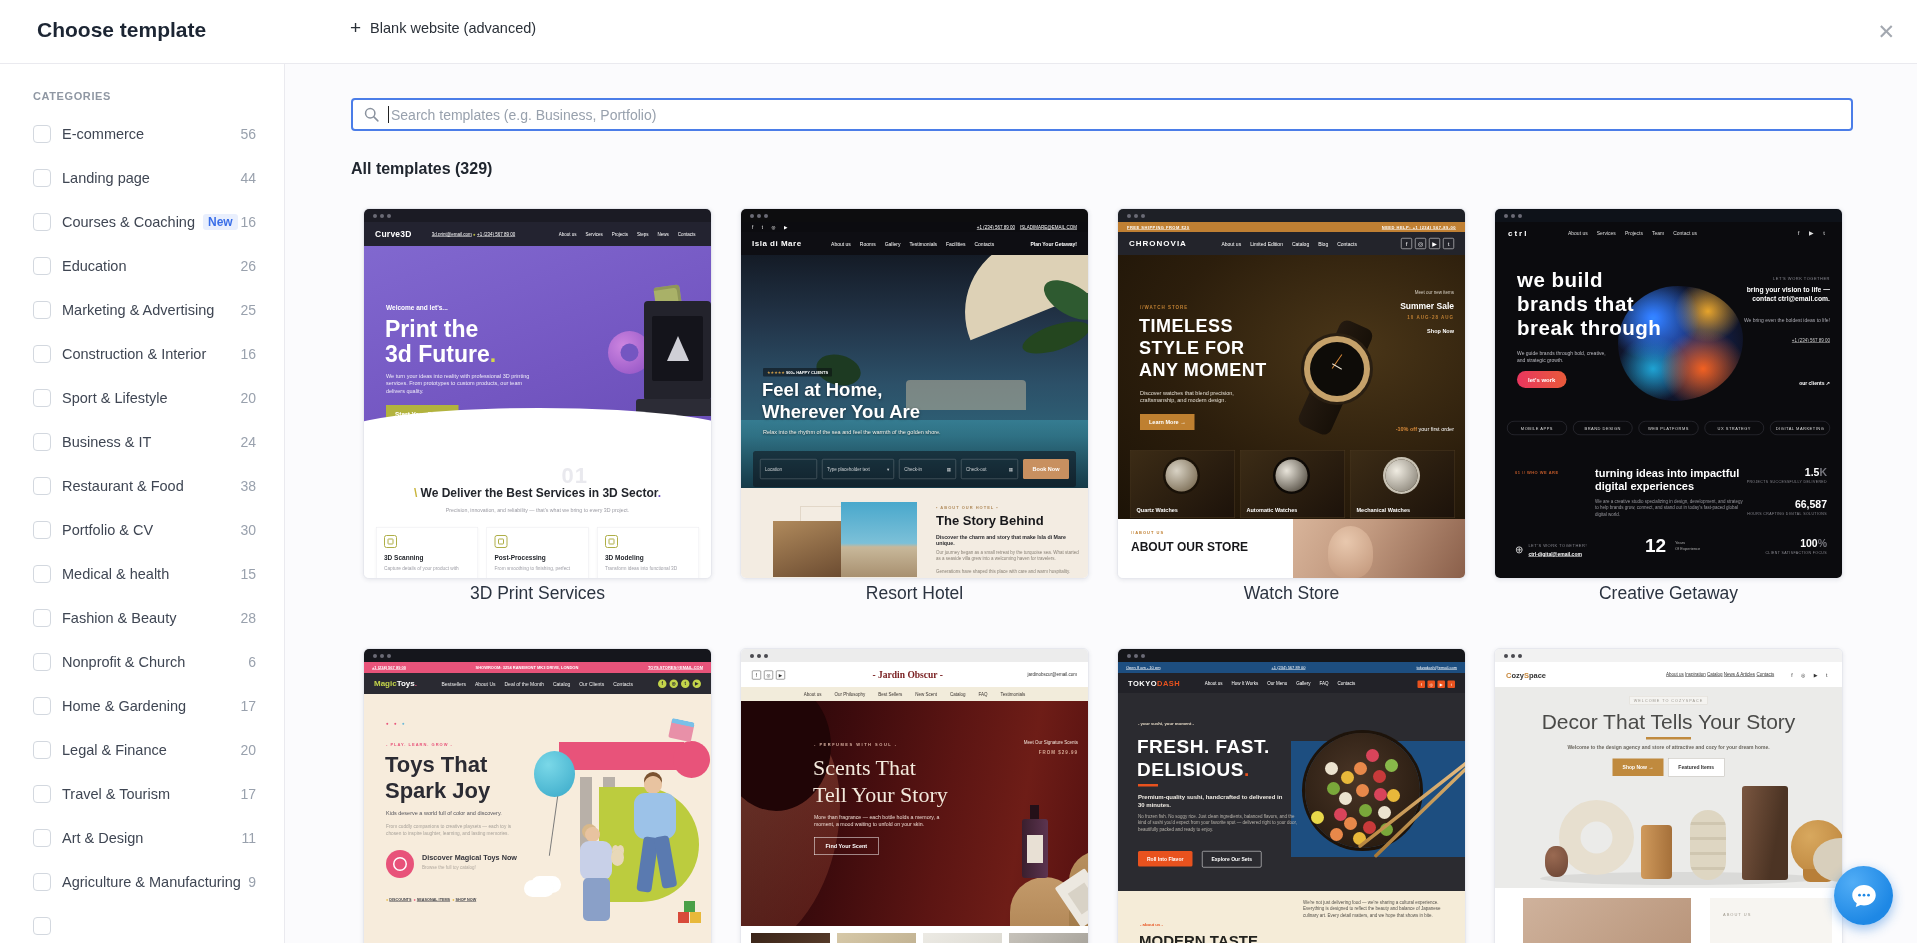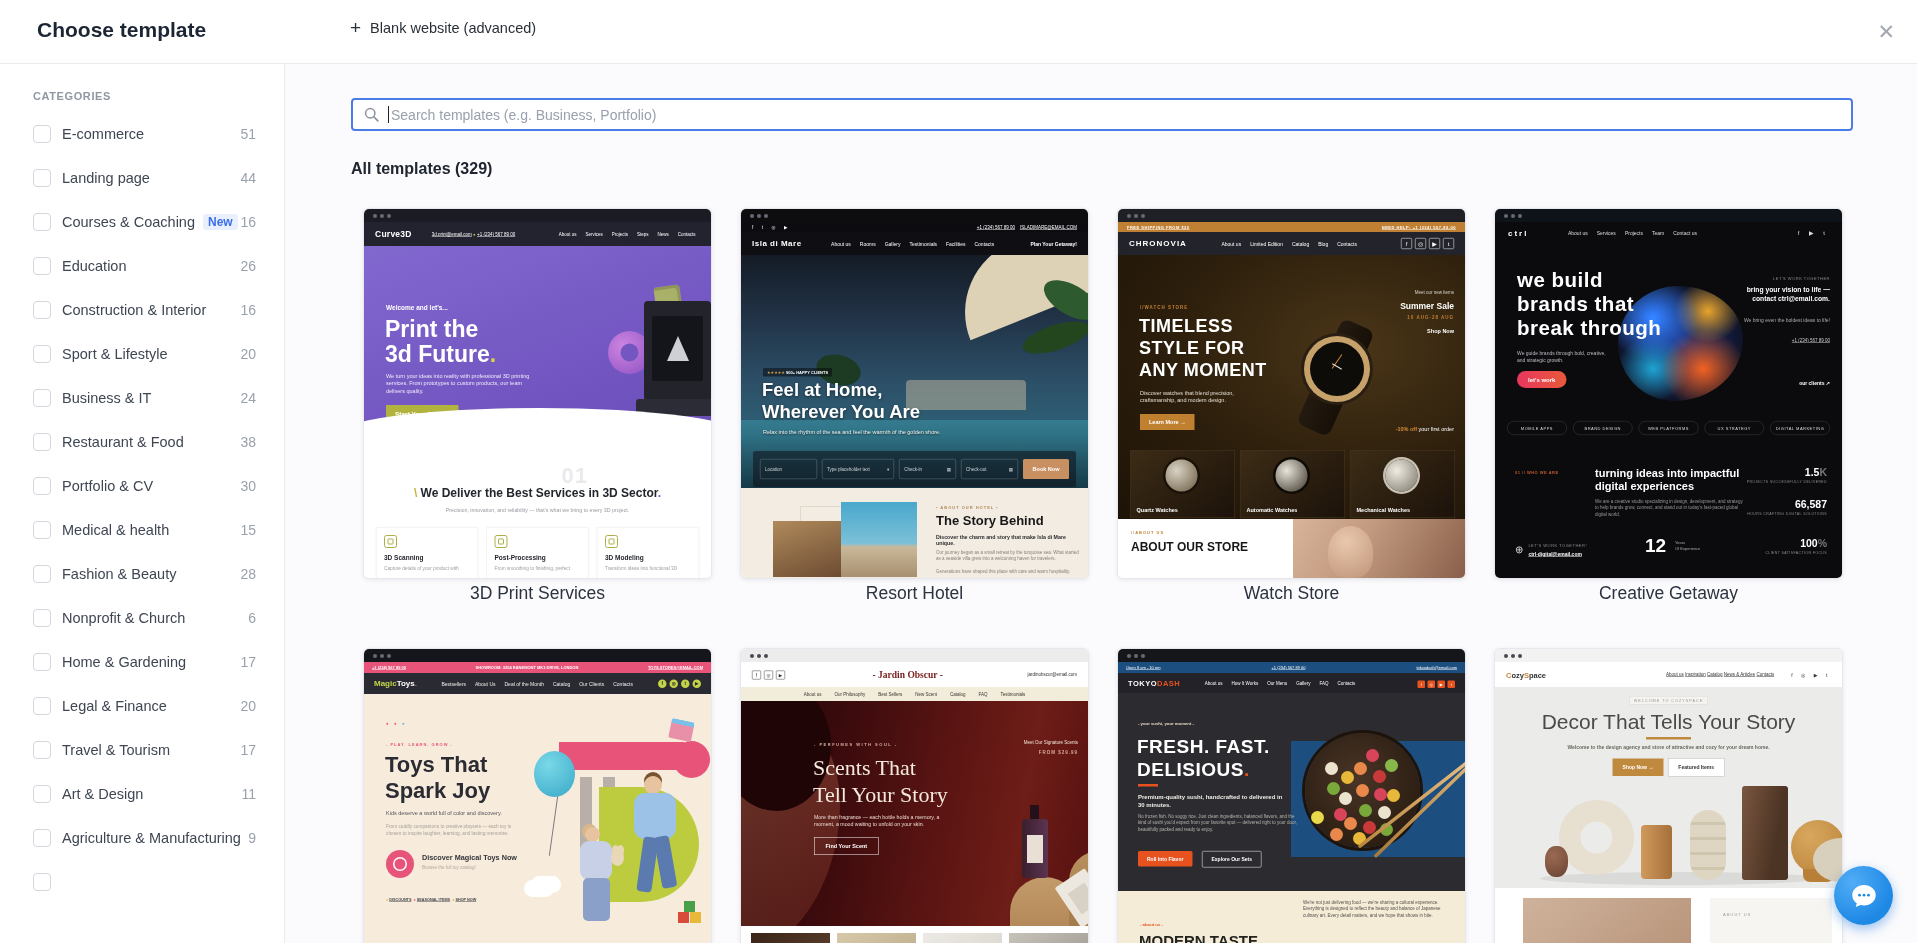--- a/index.html
+++ b/index.html
@@ -114,37 +114,42 @@
   </div>
   <div class="close-x">✕</div>
 </div>
 
 <div class="sidebar">
   <div class="cats-label">CATEGORIES</div>
   <div id="cat-list">
       <div class="cat-item">
         <span class="cb"></span>
         <span class="lbl">E-commerce</span>
-        <span class="cnt">51</span>
+        <span class="cnt">56</span>
       </div>
       <div class="cat-item">
         <span class="cb"></span>
         <span class="lbl">Landing page</span>
         <span class="cnt">44</span>
       </div>
       <div class="cat-item">
         <span class="cb"></span>
         <span class="lbl">Courses &amp; Coaching</span>
         <span class="badge-new">New</span>
         <span class="cnt">16</span>
       </div>
       <div class="cat-item">
         <span class="cb"></span>
         <span class="lbl">Education</span>
         <span class="cnt">26</span>
+      </div>
+      <div class="cat-item">
+        <span class="cb"></span>
+        <span class="lbl">Marketing &amp; Advertising</span>
+        <span class="cnt">25</span>
       </div>
       <div class="cat-item">
         <span class="cb"></span>
         <span class="lbl">Construction &amp; Interior</span>
         <span class="cnt">16</span>
       </div>
       <div class="cat-item">
         <span class="cb"></span>
         <span class="lbl">Sport &amp; Lifestyle</span>
         <span class="cnt">20</span>

